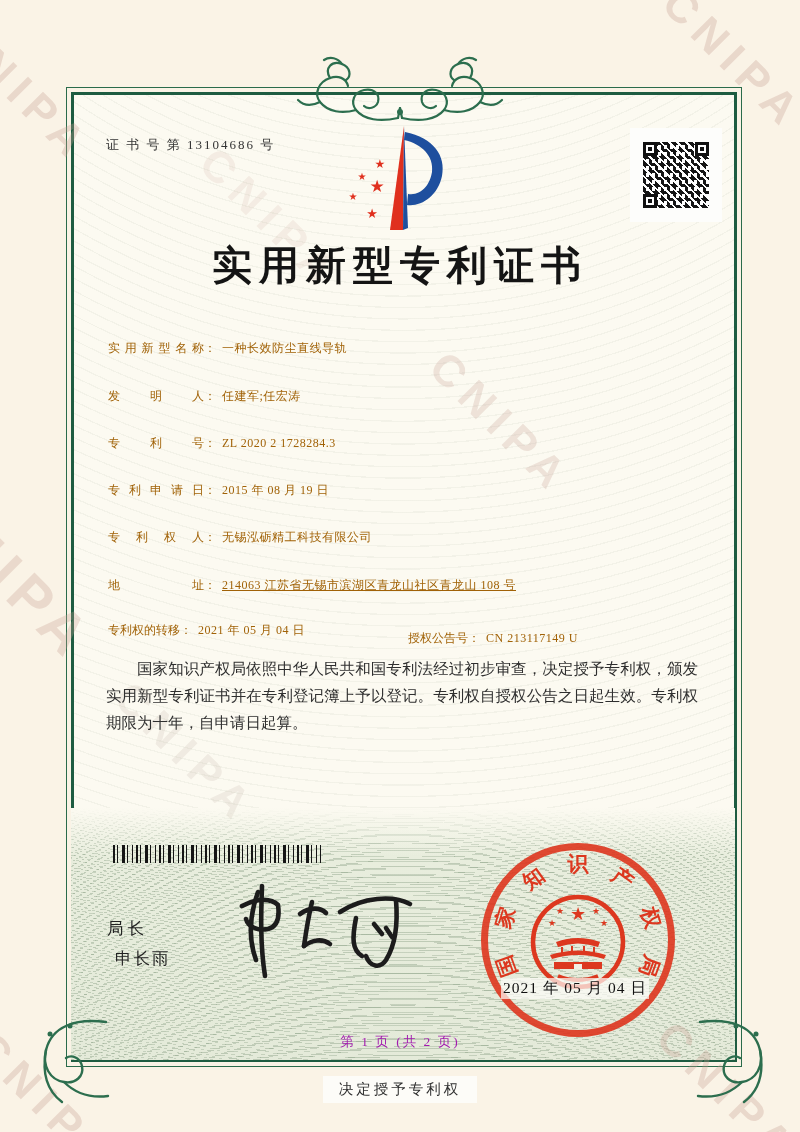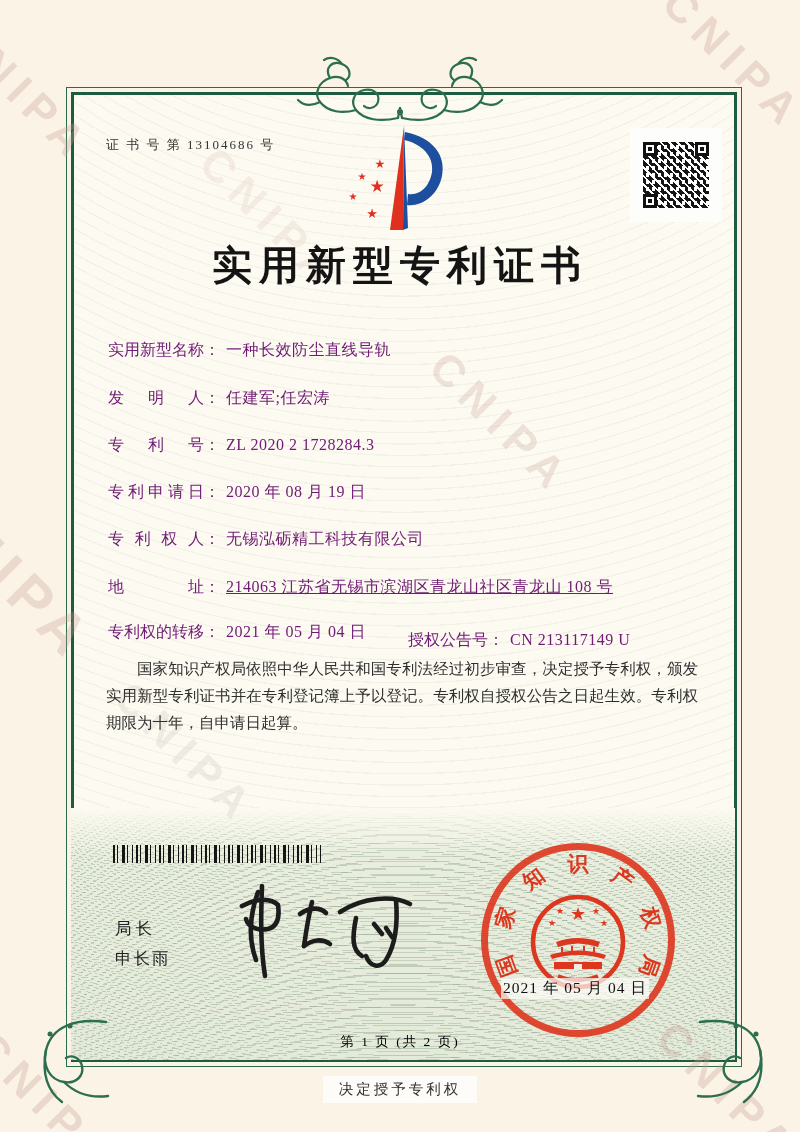--- a/index.html
+++ b/index.html
@@ -70,21 +70,21 @@
   .finder::after{content:"";position:absolute;left:2px;top:2px;width:4px;height:4px;background:#111;}
   .f-tl{left:0;top:0;} .f-tr{right:0;top:0;} .f-bl{left:0;bottom:0;}
 
   
   .doc-title{
     left:0;top:238px;width:800px;text-align:center;z-index:5;
     font-size:40px;font-weight:bold;letter-spacing:7px;color:#141414;
   }
 
   
-  .frow{position:absolute;left:108px;z-index:5;font-size:16px;white-space:nowrap;color:#701a75;}
+  .frow{position:absolute;left:108px;z-index:5;font-size:12px;white-space:nowrap;color:#a16207;}
   .flabel{display:inline-block;width:96px;text-align:justify;text-align-last:justify;vertical-align:bottom;}
   .fcolon{display:inline-block;margin-right:6px;}
   .fval{letter-spacing:.5px;}
   .grant-pair{display:inline-block;}
   .grant-second{position:absolute;left:300px;top:8px;white-space:nowrap;}
 
   
   .paras{
     position:absolute;left:106px;top:655px;width:592px;z-index:5;
     font-size:15.5px;line-height:27px;text-align:justify;color:#2f2f2f;
@@ -97,21 +97,21 @@
     background:
       repeating-linear-gradient(90deg,
         #151515 0 2px, rgba(0,0,0,0) 2px 4px,
         #151515 4px 5px, rgba(0,0,0,0) 5px 9px,
         #151515 9px 12px, rgba(0,0,0,0) 12px 14px,
         #151515 14px 15px, rgba(0,0,0,0) 15px 19px,
         #151515 19px 20px, rgba(0,0,0,0) 20px 23px);
   }
 
   
-  .sig-title{left:115px;top:918px;font-size:16.5px;z-index:6;letter-spacing:4px;color:#222;}
+  .sig-title{left:107px;top:918px;font-size:16.5px;z-index:6;letter-spacing:4px;color:#222;}
   .sig-name{left:115px;top:948px;font-size:16.5px;z-index:6;letter-spacing:2px;color:#222;}
   .sig-svg{left:228px;top:882px;z-index:6;}
 
   
   .seal{
     position:absolute;left:481px;top:843px;width:194px;height:194px;z-index:6;
     border:7px solid rgba(222,52,28,.93);border-radius:50%;box-sizing:border-box;
     opacity:.96;
   }
   .sealchar{
@@ -121,21 +121,21 @@
   }
   .emblem{position:absolute;left:40px;top:40px;}
   .seal-date{
     position:absolute;left:501px;top:978px;z-index:8;font-size:15.5px;letter-spacing:1px;color:#111;
     background:rgba(252,251,246,.72);padding:0 2px;white-space:nowrap;
   }
 
   
   .page-num{
     position:absolute;left:0;top:1033px;width:800px;text-align:center;z-index:5;
-    font-size:13.5px;letter-spacing:2px;color:#000000;
+    font-size:13.5px;letter-spacing:2px;color:#a21caf;
   }
   .footer-note{
     position:absolute;left:0;top:1076px;width:800px;text-align:center;z-index:5;
   }
   .footer-note span{
     display:inline-block;background:#fdfcf8;padding:4px 16px;
     font-size:14.5px;letter-spacing:3px;color:#2f2f2f;
   }
 </style>
 </head>
@@ -224,21 +224,21 @@
 <div class="frow" style="top:340px;">
   <span class="flabel">实用新型名称</span><span class="fcolon">：</span><span class="fval">一种长效防尘直线导轨</span>
 </div>
 <div class="frow" style="top:388px;">
   <span class="flabel">发 明 人</span><span class="fcolon">：</span><span class="fval">任建军;任宏涛</span>
 </div>
 <div class="frow" style="top:435px;">
   <span class="flabel">专 利 号</span><span class="fcolon">：</span><span class="fval">ZL 2020 2 1728284.3</span>
 </div>
 <div class="frow" style="top:482px;">
-  <span class="flabel">专利申请日</span><span class="fcolon">：</span><span class="fval">2020 年 08 月 19 日</span>
+  <span class="flabel">专利申请日</span><span class="fcolon">：</span><span class="fval">2015 年 08 月 19 日</span>
 </div>
 <div class="frow" style="top:529px;">
   <span class="flabel">专 利 权 人</span><span class="fcolon">：</span><span class="fval">无锡泓砺精工科技有限公司</span>
 </div>
 <div class="frow" style="top:577px;text-decoration:underline;">
   <span class="flabel">地 址</span><span class="fcolon">：</span><span class="fval">214063 江苏省无锡市滨湖区青龙山社区青龙山 108 号</span>
 </div>
 
 <div class="frow" style="top:622px;">
   <span class="grant-pair">

